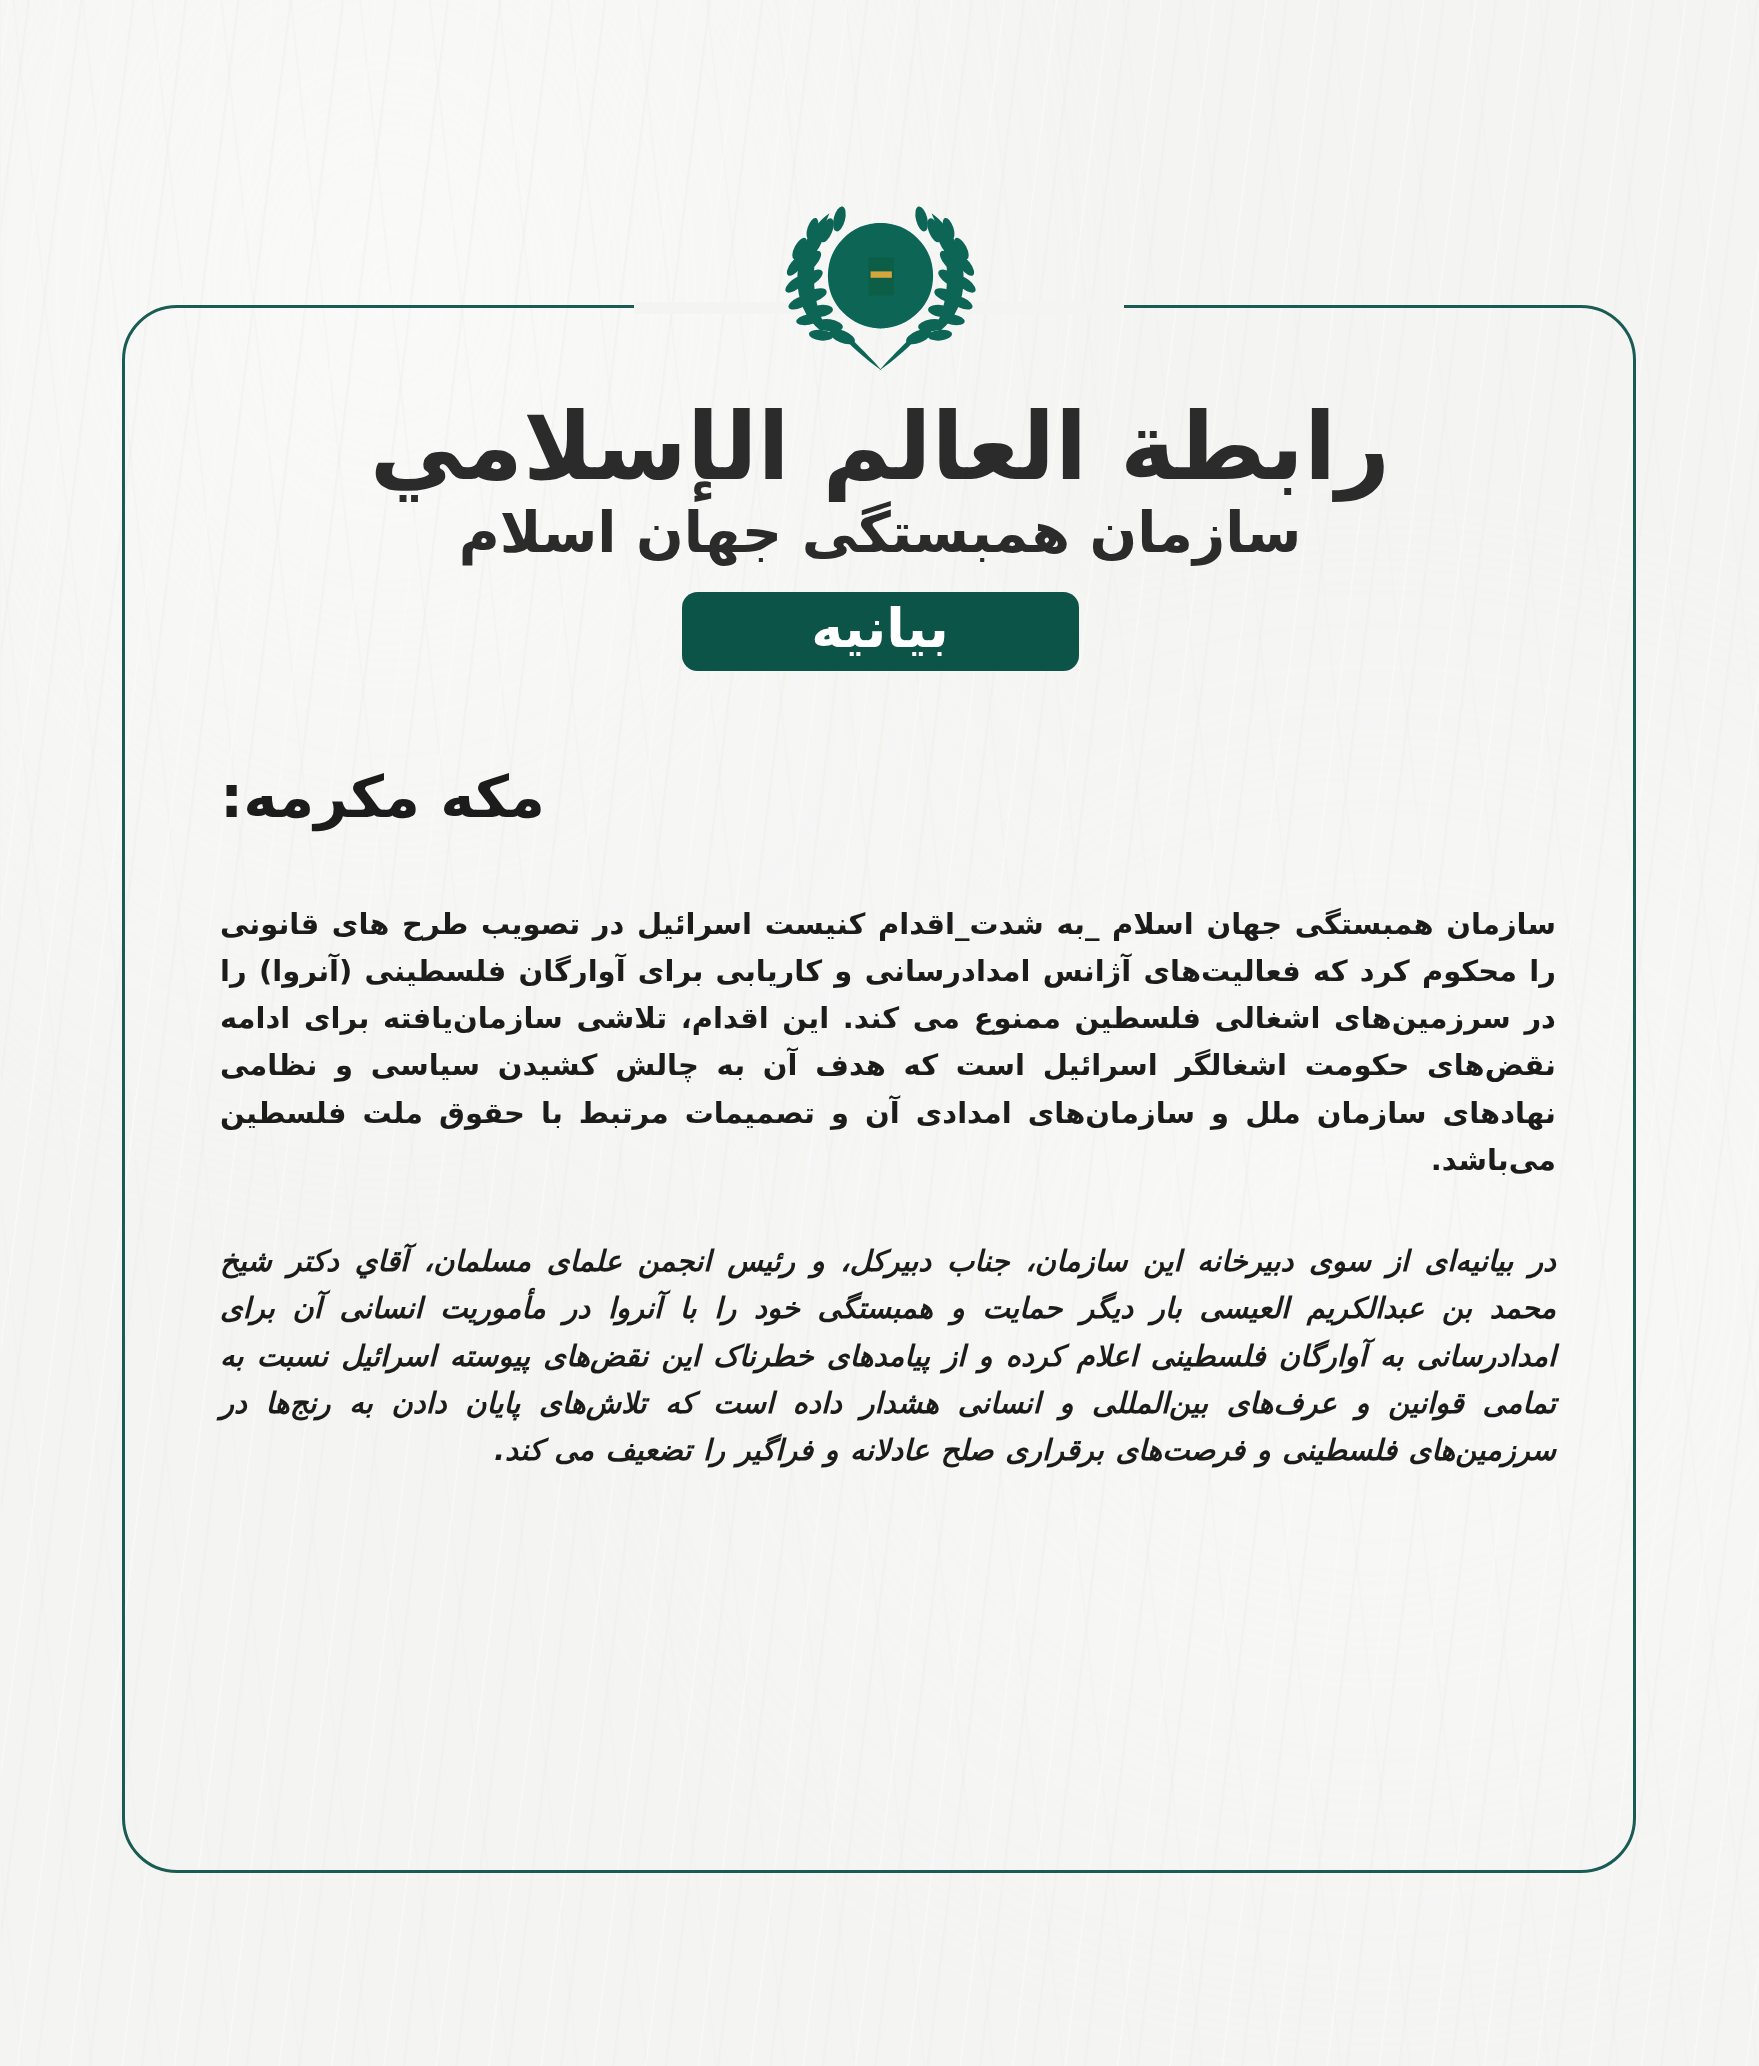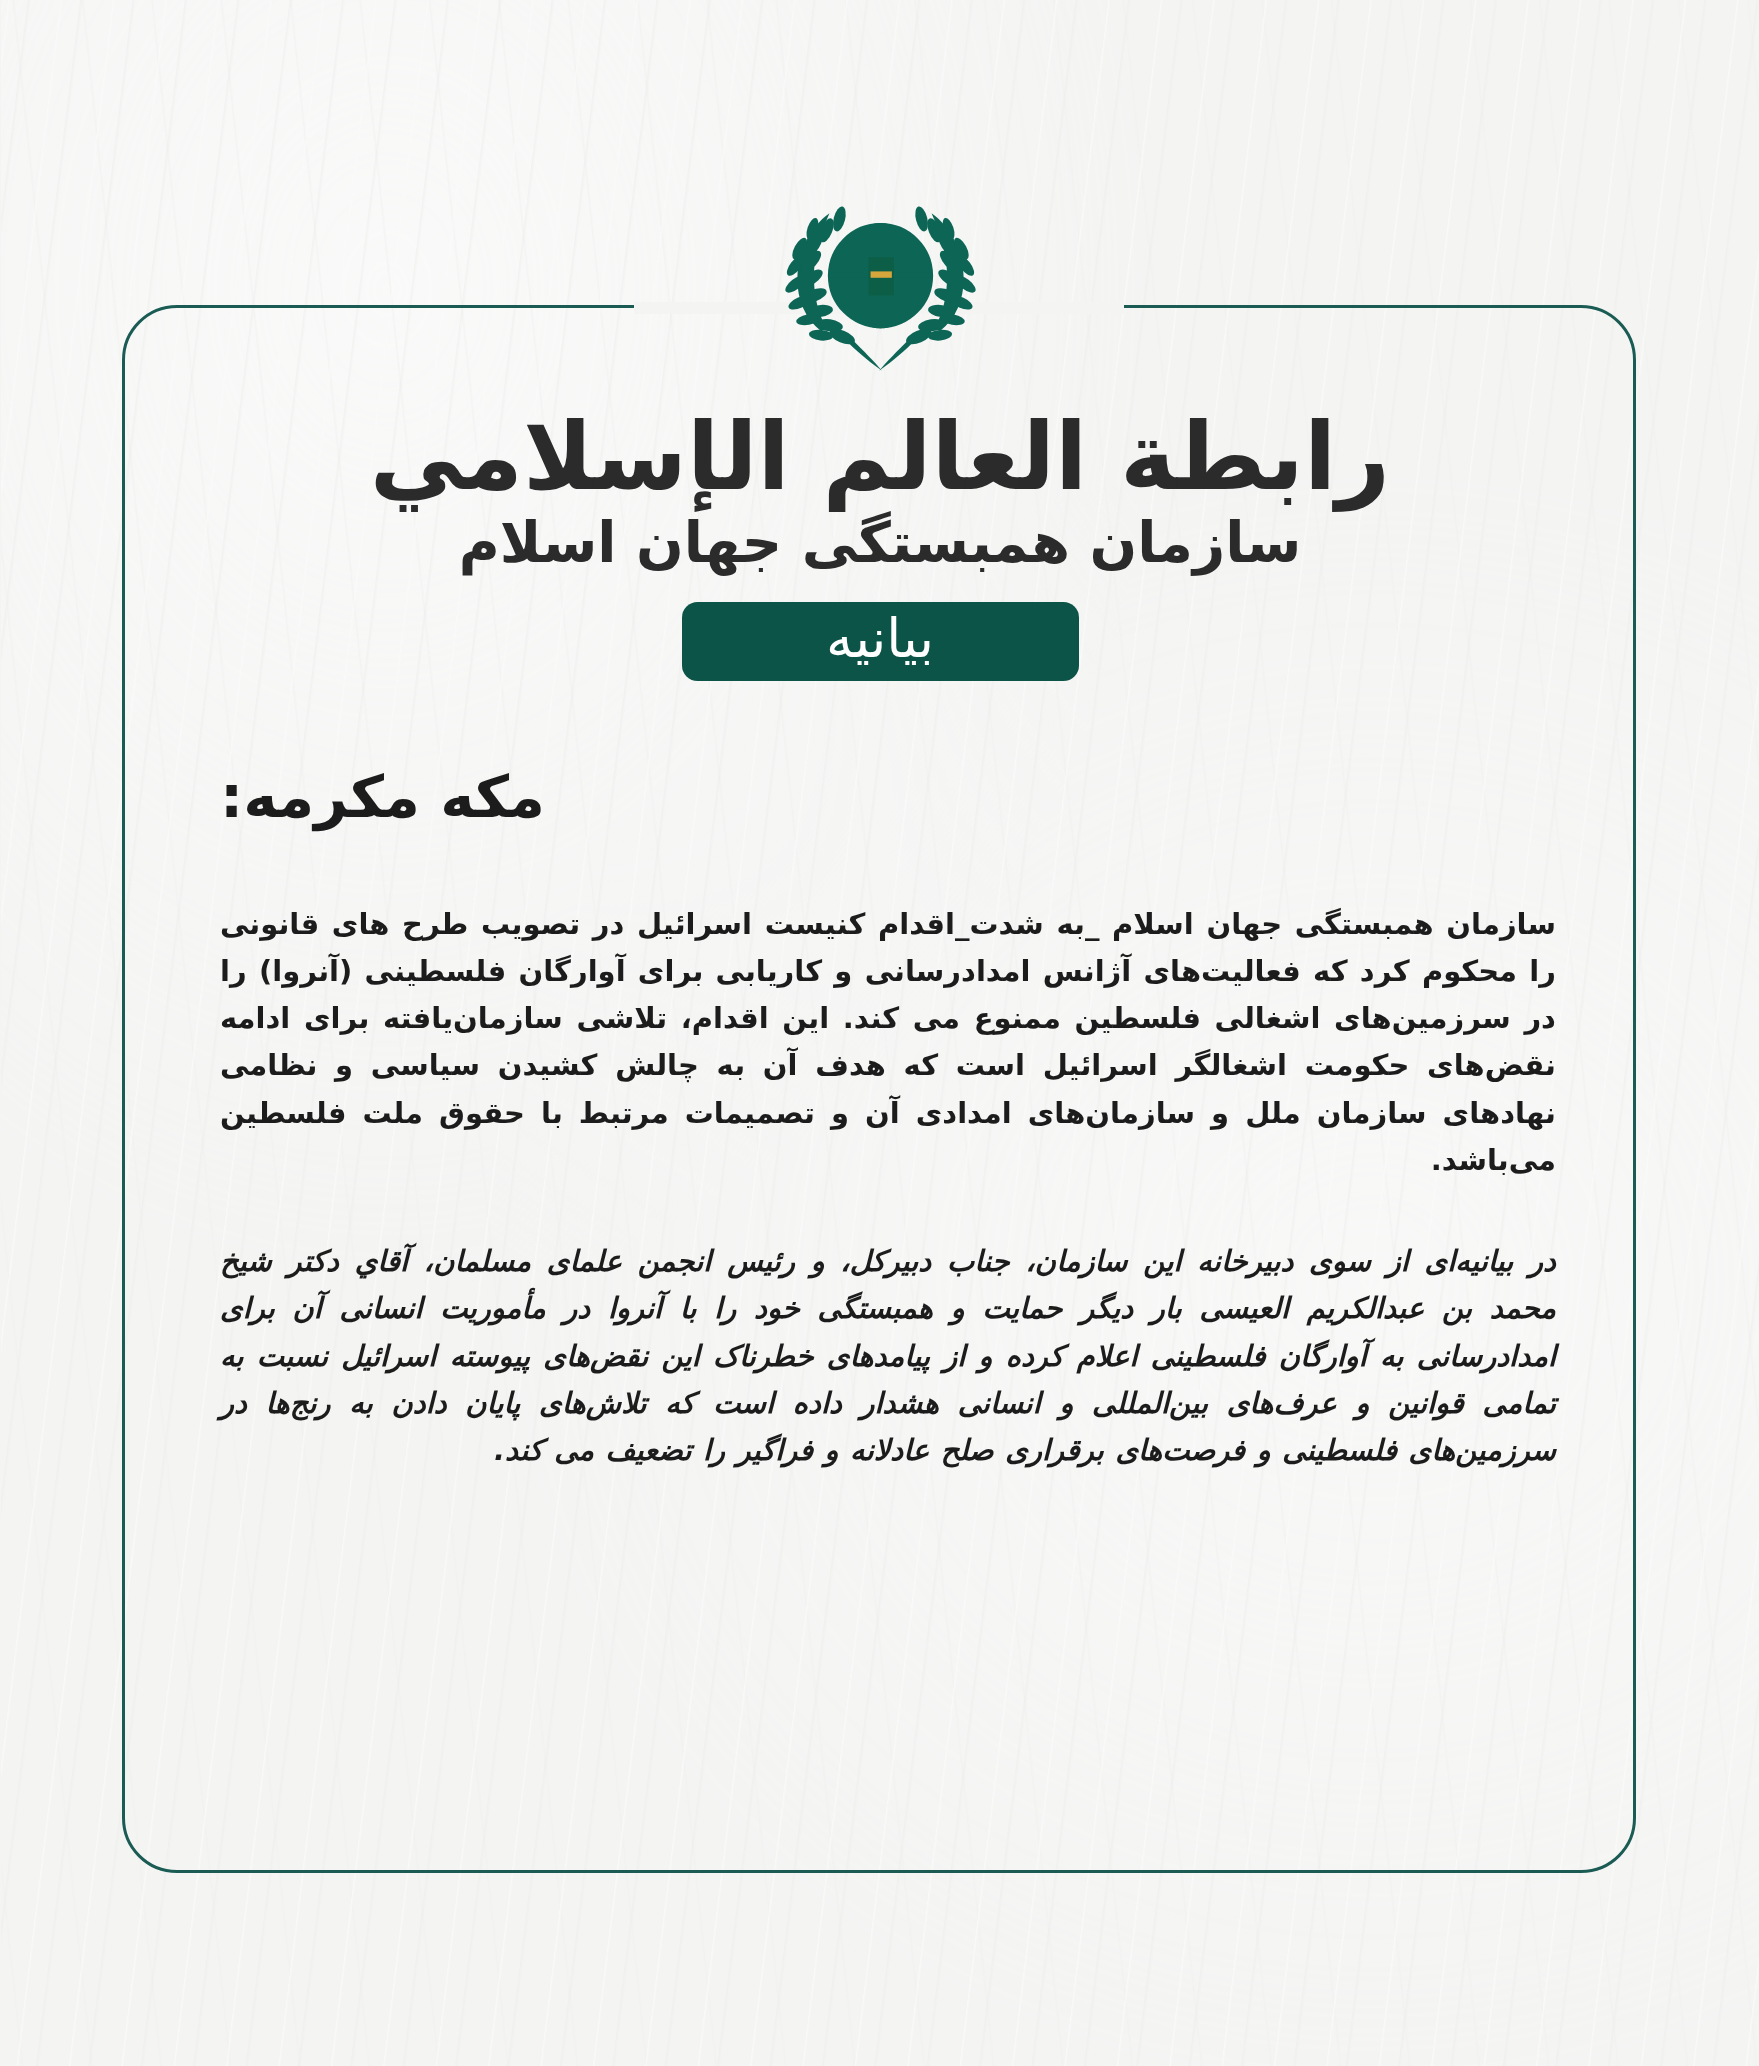--- a/index.html
+++ b/index.html
@@ -80,21 +80,21 @@
     align-items: center;
   }
 
   .emblem {
     width: 213px;
     height: 190px;
     display: block;
   }
 
   .org-ar {
-    margin-top: 26px;
+    margin-top: 16px;
     font-size: 94px;
     line-height: 1.05;
     color: #2b2b2b;
     font-weight: 700;
     letter-spacing: -1.4px;
     white-space: nowrap;
     font-family: "DejaVu Sans", "Liberation Sans", sans-serif;
   }
 
   .org-fa {
@@ -107,21 +107,21 @@
   }
 
   .badge {
     margin-top: 27px;
     width: 397px;
     height: 79px;
     background: #0d5448;
     border-radius: 15.6px;
     color: #ffffff;
     font-size: 54px;
-    font-weight: 400;
+    font-weight: 700;
     display: flex;
     align-items: center;
     justify-content: center;
     line-height: 1;
     box-sizing: border-box;
     padding-bottom: 5.7px;
   }
 
   
   .body-wrap {

